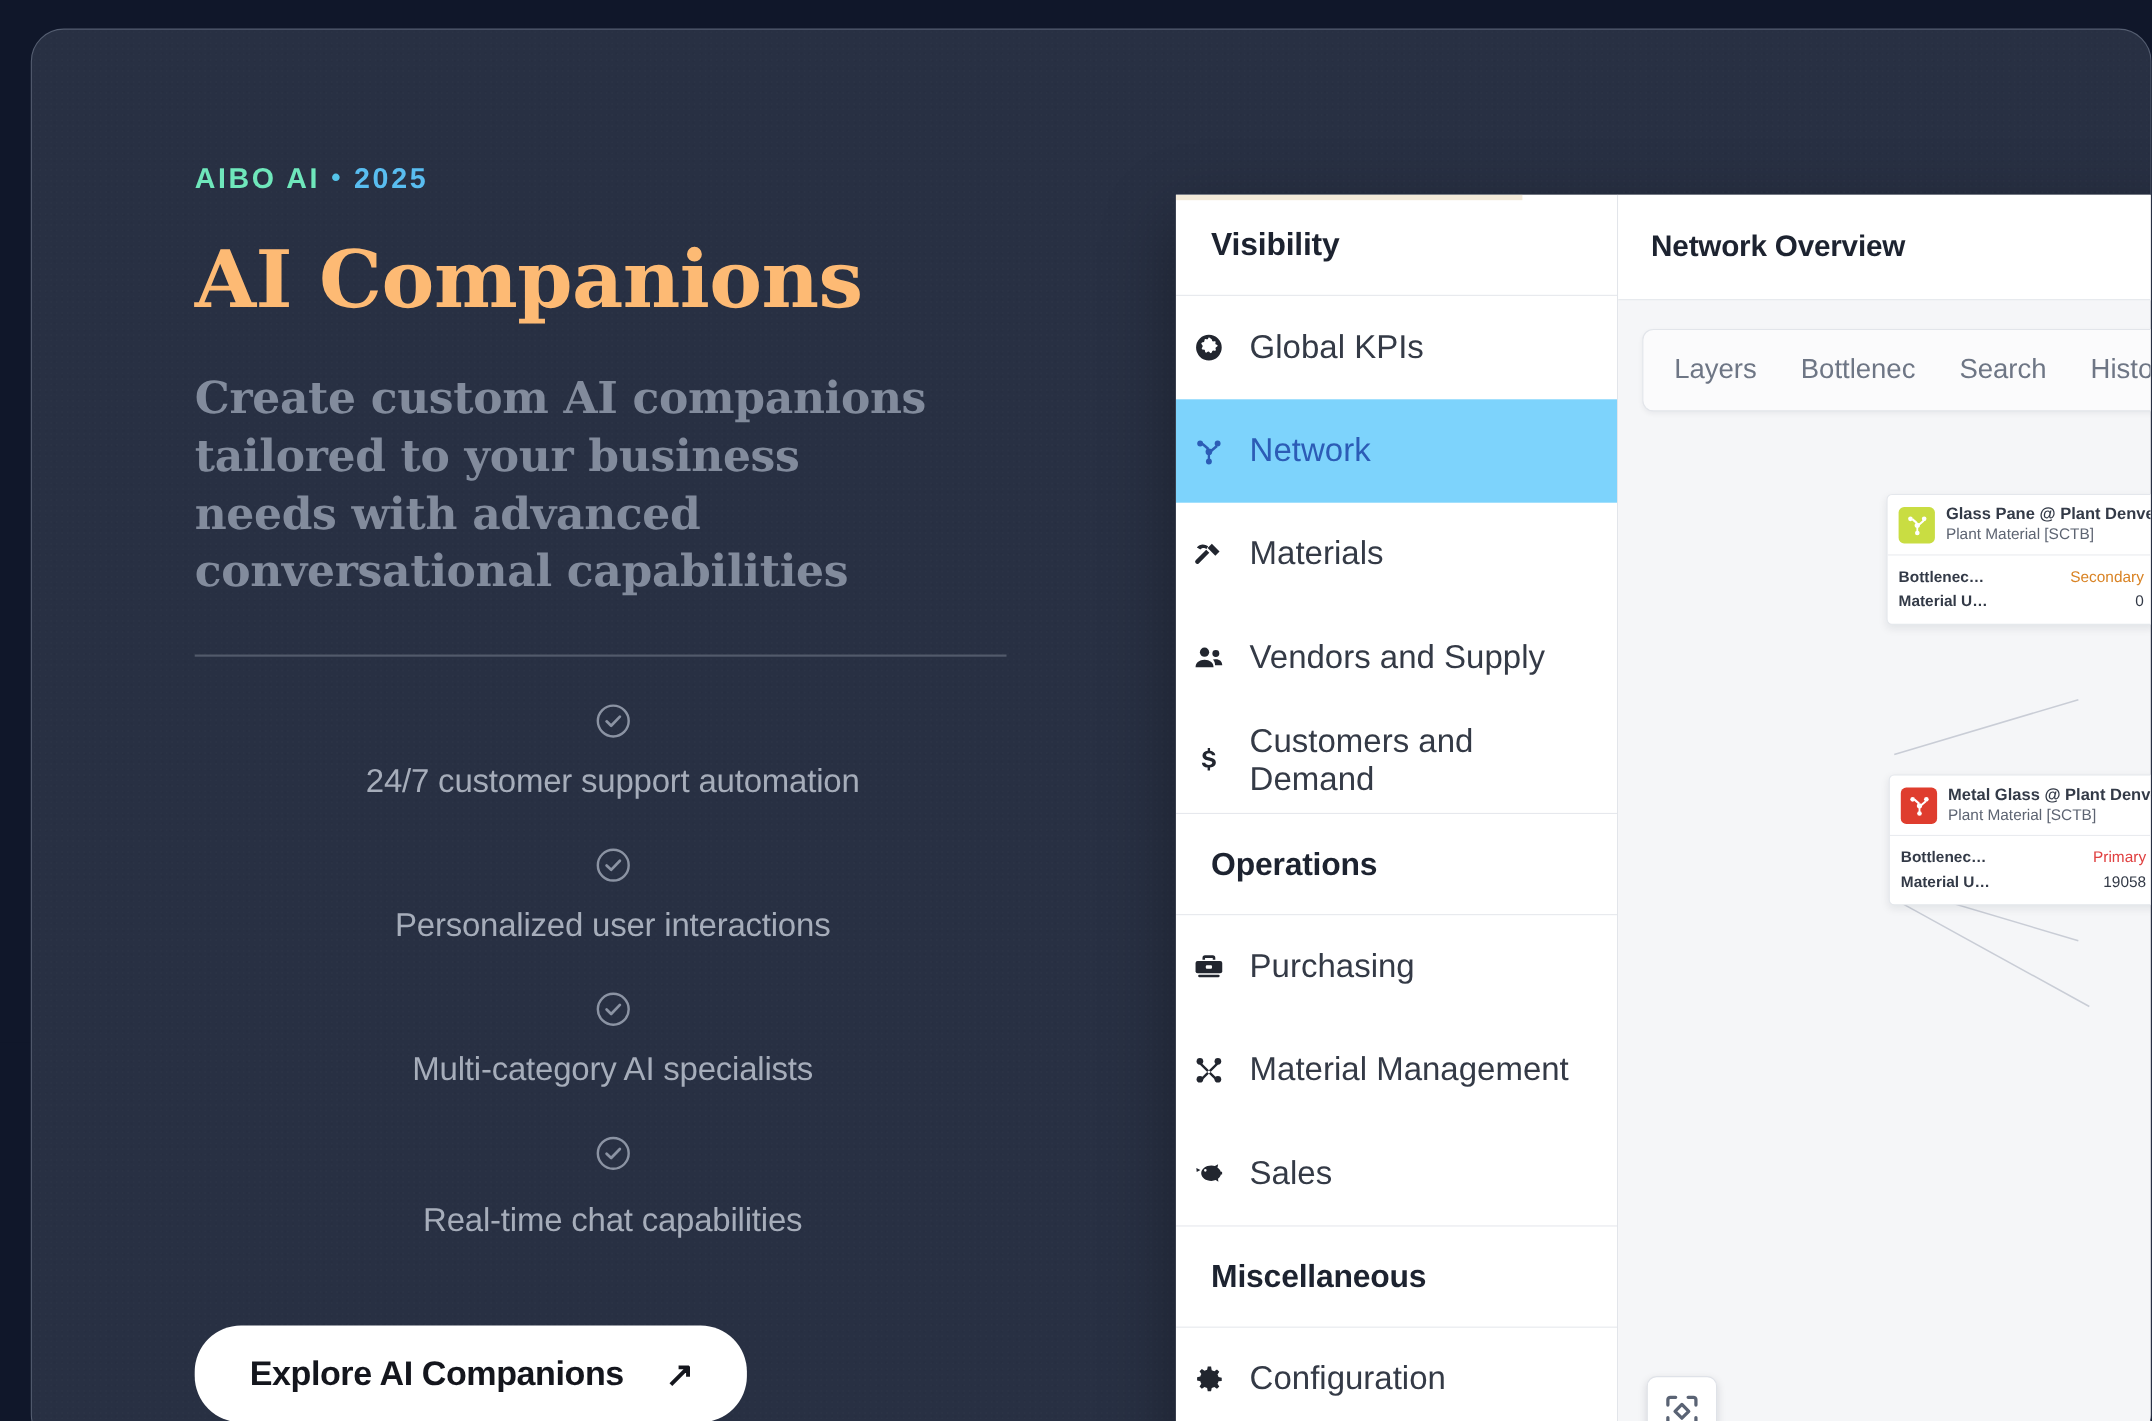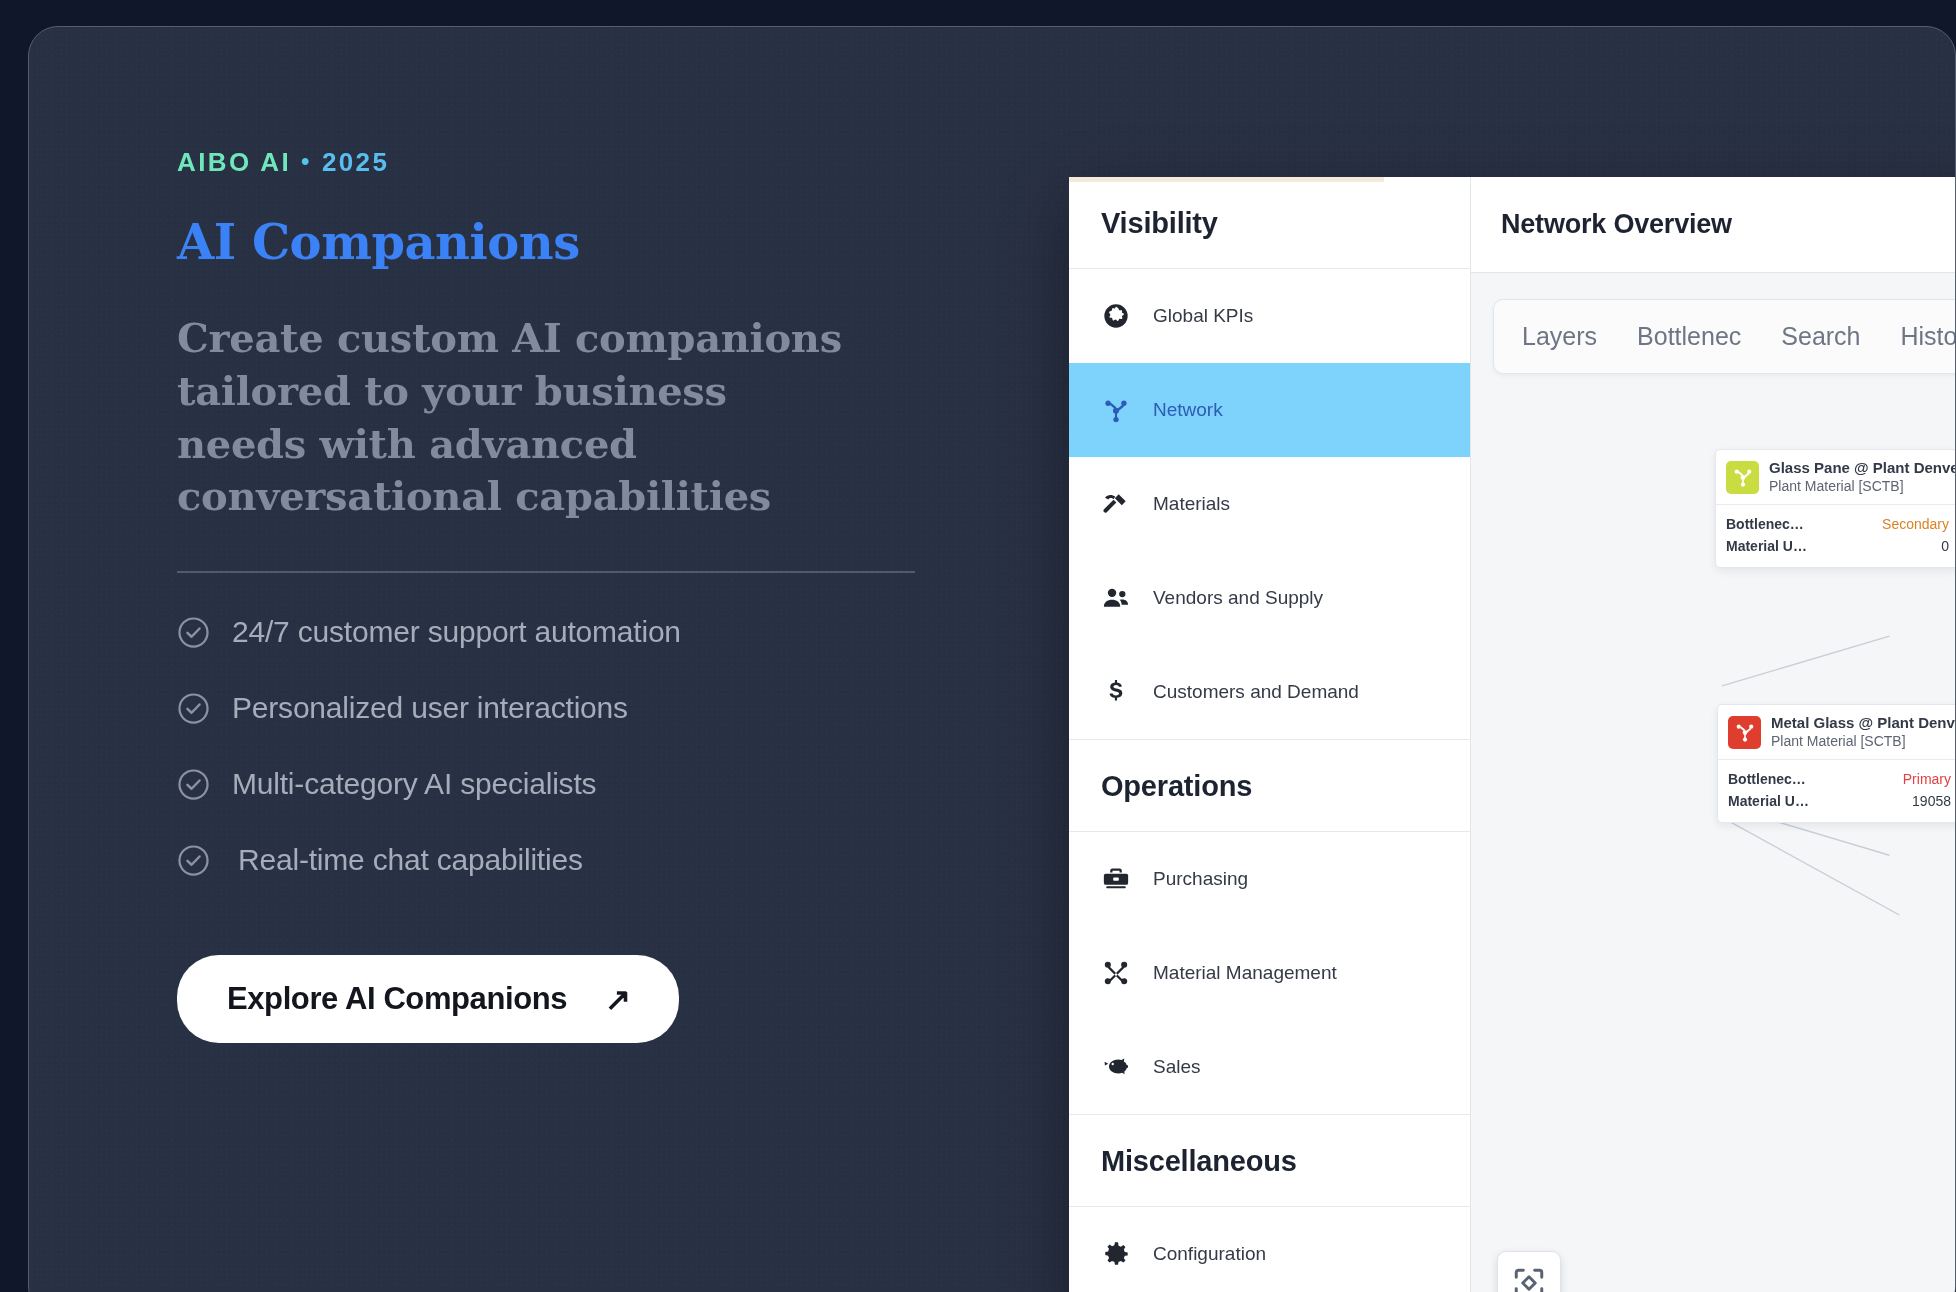--- a/index.html
+++ b/index.html
@@ -57,24 +57,24 @@
     letter-spacing: 2.4px;
     margin-bottom: 40px;
     white-space: nowrap;
   }
   .eyebrow .brand { color: #6fe7bb; }
   .eyebrow .dot { color: #55c4ea; margin: 0 10px; font-size: 24px; vertical-align: 2px; }
   .eyebrow .year { color: #59bdf0; }
 
   .headline {
     font-family: "DejaVu Serif", "Liberation Serif", serif;
-    font-size: 48px;
+    font-size: 72px;
     line-height: 1.0;
     font-weight: 700;
-    color: #3b82f6;
+    color: #fdba74;
     letter-spacing: -0.5px;
     margin-bottom: 46px;
   }
 
   .subhead {
     font-family: "DejaVu Serif", "Liberation Serif", serif;
     font-size: 40px;
     line-height: 1.32;
     font-weight: 700;
     color: #828b9c;
@@ -88,20 +88,21 @@
     height: 2px;
     background: #525a6b;
   }
 
   .feature-list { list-style: none; }
   .feature-item {
     display: flex;
     align-items: center;
     gap: 22px;
     margin-bottom: 42px;
+    flex-direction: column;
   }
   .feature-item:last-child { margin-bottom: 0; gap: 28px; }
   .check-icon {
     flex: 0 0 auto;
     width: 33px;
     height: 33px;
     display: block;
   }
   .check-icon circle { fill: none; stroke: #8b93a3; stroke-width: 1.6; }
   .check-icon path { fill: none; stroke: #8b93a3; stroke-width: 1.8;
@@ -164,22 +165,22 @@
     font-weight: 700;
     color: #1d2330;
     border-bottom: 1px solid #e6e8ed;
     letter-spacing: -0.2px;
   }
   .side-item {
     display: flex;
     align-items: center;
     gap: 22px;
     height: 94px;
-    padding: 0 32px;
-    font-size: 19px;
+    padding: 0 15px;
+    font-size: 30px;
     color: #343a46;
     cursor: pointer;
     border-bottom: 1px solid transparent;
   }
   .side-item.selected {
     background: #7dd3fc;
     color: #2c5cb6;
   }
   .side-item .ico {
     flex: 0 0 auto;

